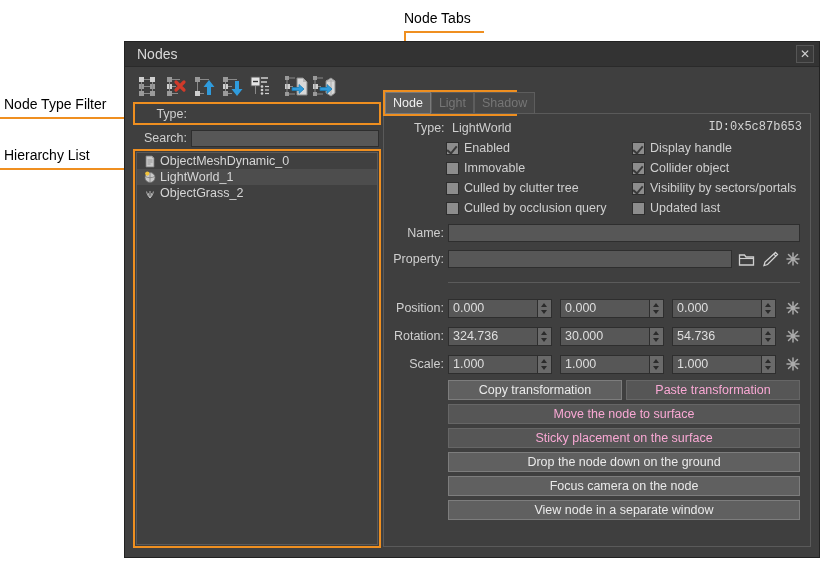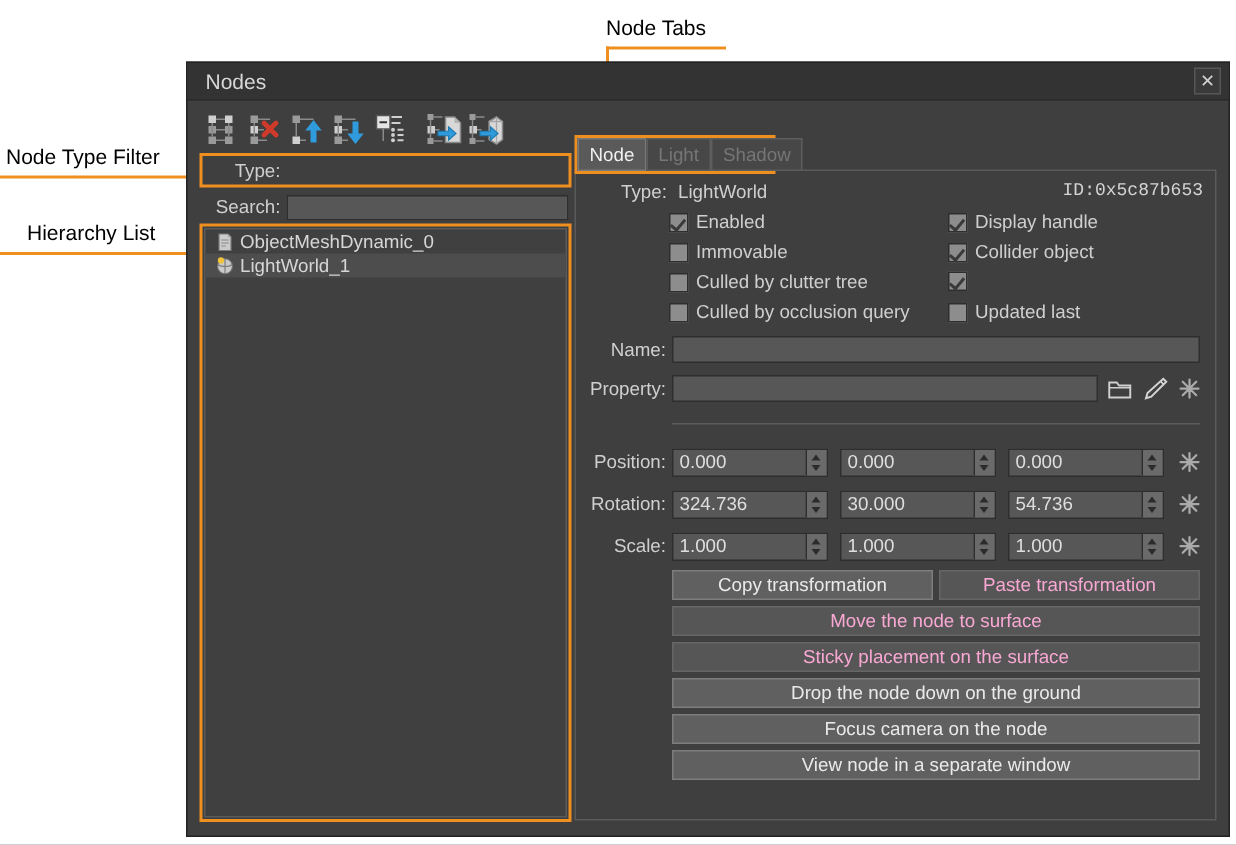--- a/index.html
+++ b/index.html
@@ -284,21 +284,21 @@
 
 <div id="root">
 
   <div class="anno-label" style="left:404px; top:10px;">Node Tabs</div>
   <div class="anno-line" style="left:404px; top:31px; width:80px; height:2px;"></div>
   <div class="anno-line" style="left:404px; top:31px; width:2px; height:41px;"></div>
 
   <div class="anno-label" style="left:4px; top:96px;">Node Type Filter</div>
   <div class="anno-line" style="left:0px; top:117px; width:132px; height:2px;"></div>
 
-  <div class="anno-label" style="left:4px; top:147px;margin-left:14px;">Hierarchy List</div>
+  <div class="anno-label" style="left:4px; top:147px;">Hierarchy List</div>
   <div class="anno-line" style="left:0px; top:168px; width:132px; height:2px;"></div>
 
   <div class="window">
 
     <div class="titlebar">
       <div class="title-text">Nodes</div>
       <div class="close-btn">✕</div>
     </div>
 
     <div class="body-area">
@@ -415,20 +415,28 @@
               <span class="li-icon">
                 <svg width="14" height="14" viewBox="0 0 14 14">
                   <circle cx="7" cy="7.5" r="5" fill="#c9c9c9" stroke="#6f6f6f" stroke-width="0.8"></circle>
                   <path d="M2.4 6.5c2 1.6 7.2 1.6 9.2 0M7 2.6v9.8" stroke="#7d7d7d" stroke-width="0.8" fill="none"></path>
                   <circle cx="4.3" cy="3.6" r="2.1" fill="#f2c33a"></circle>
                 </svg>
               </span>
               <span>LightWorld_1</span>
             </div>
 
+            <div class="list-item">
+              <span class="li-icon">
+                <svg width="14" height="14" viewBox="0 0 14 14">
+                  <path d="M7 12V5M7 12C5 10 4 8 3.6 5.5M7 12c2-2 3-4 3.4-6.5M7 12C6 10.5 5.4 9 5.2 7M7 12c1-1.5 1.6-3 1.8-5" stroke="#bdbdbd" stroke-width="0.9" fill="none"></path>
+                </svg>
+              </span>
+              <span>ObjectGrass_2</span>
+            </div>
 
           </div>
         </div>
       </div>
 
       <div class="right-col">
 
         <div class="tabbar">
           <div class="tab active">Node</div>
           <div class="tab disabled">Light</div>
@@ -461,20 +469,21 @@
           <div class="cbrow" style="left:248px; top:27px;">
             <span class="cbox checked"></span>
             <span class="lbl">Display handle</span>
           </div>
           <div class="cbrow" style="left:248px; top:47px;">
             <span class="cbox checked"></span>
             <span class="lbl">Collider object</span>
           </div>
           <div class="cbrow" style="left:248px; top:67px;">
             <span class="cbox checked"></span>
+            <span class="lbl">Visibility by sectors/portals</span>
           </div>
           <div class="cbrow" style="left:248px; top:87px;">
             <span class="cbox"></span>
             <span class="lbl">Updated last</span>
           </div>
 
           <div class="lbl" style="position:absolute; left:18px; top:112px; width:42px; text-align:right;">Name:</div>
           <div class="textfield" style="position:absolute; left:64px; top:110px; width:352px; height:18px;"></div>
 
           <div class="lbl" style="position:absolute; left:6px; top:138px; width:54px; text-align:right;">Property:</div>

